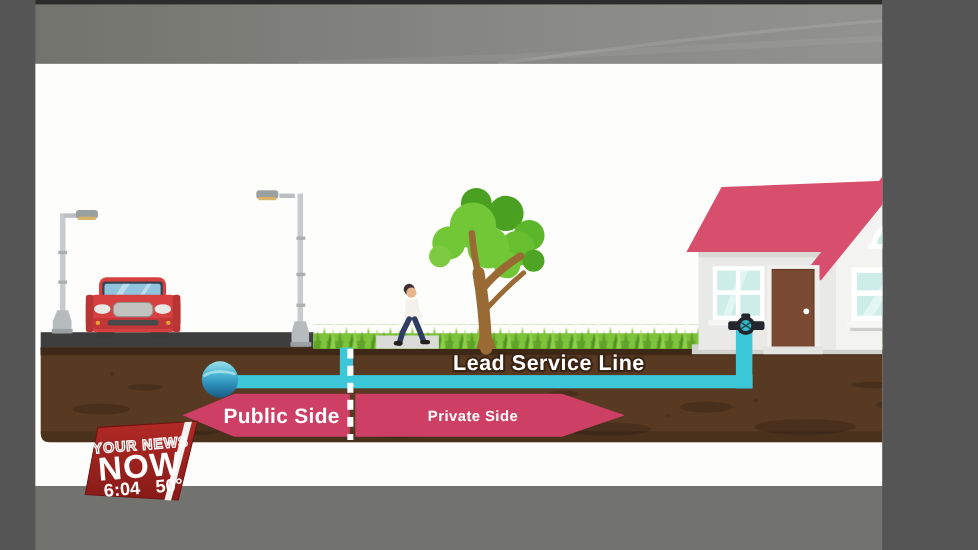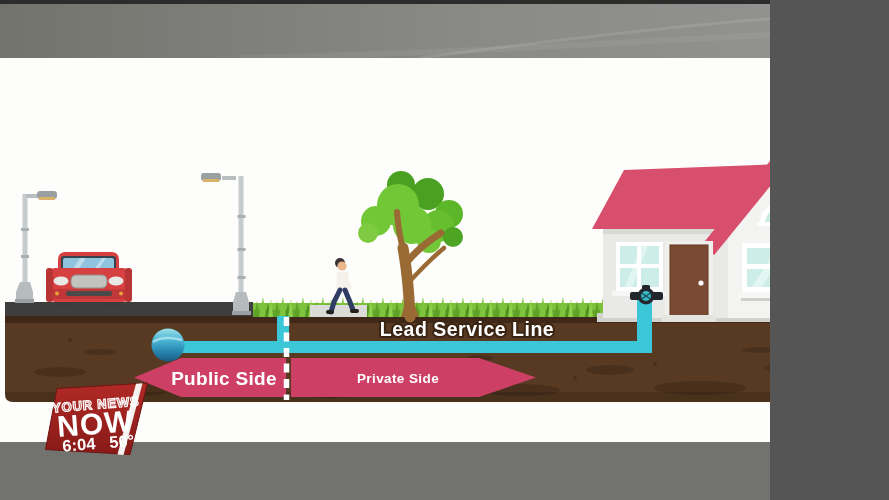--- a/index.html
+++ b/index.html
@@ -1,17 +1,17 @@
 <!DOCTYPE html>
 <html><head>
 <meta charset="utf-8">
 <style>
   html,body{margin:0;padding:0;background:#555;}
   .frame{width:770px;height:500px;overflow:hidden;position:relative;
-         font-family:"Liberation Sans", sans-serif;}
+         font-family:"Liberation Sans", sans-serif;padding-left:32px;}
   svg{display:block;}
   text{font-family:"Liberation Sans", sans-serif;}
 </style>
 </head>
 <body>
 
 <div class="frame">
 <svg viewBox="0 0 889 500" width="889" height="500">
   <defs>
     <linearGradient id="gradTop" x1="0" y1="0" x2="1" y2="0">

